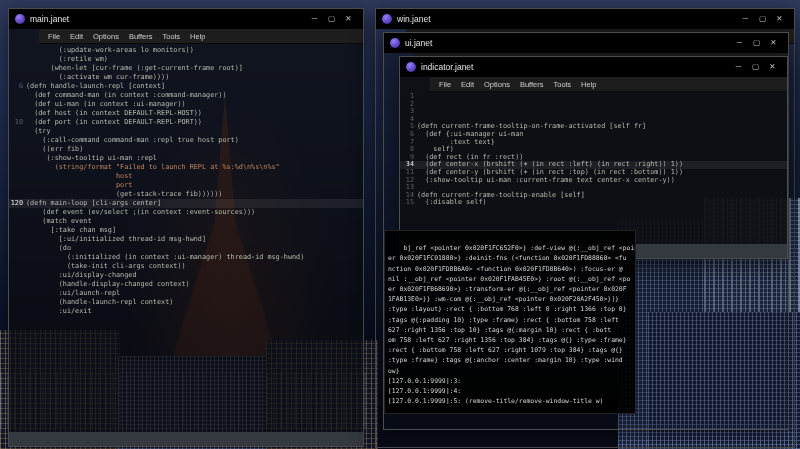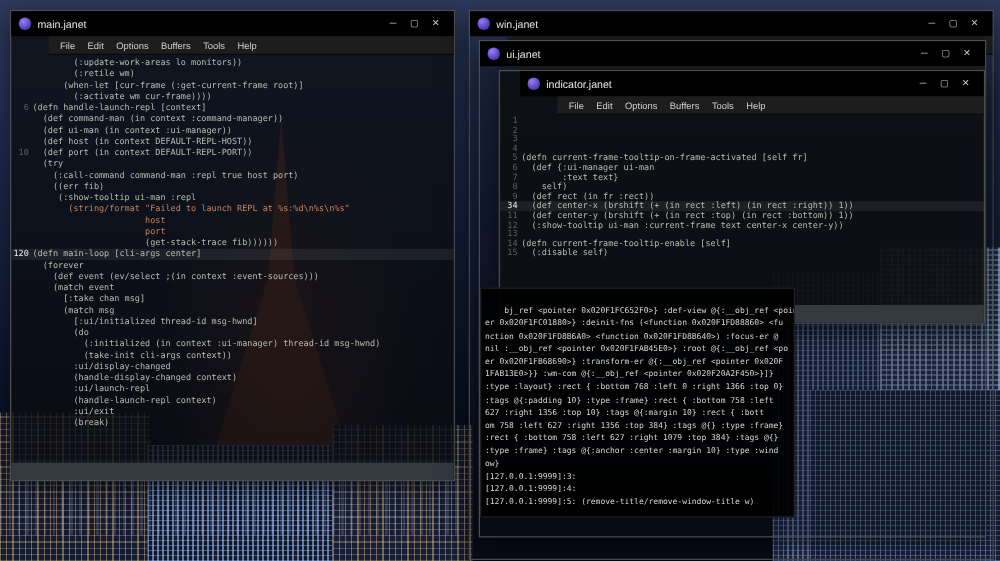--- a/index.html
+++ b/index.html
@@ -45,25 +45,25 @@
   .code-line{display:flex;white-space:pre;}
   .code-line.cur{background:rgba(255,255,255,.07);justify-content:flex-end;}
   .gutter{width:17px;text-align:right;padding-right:3px;color:#596066;flex:0 0 auto;}
   .gutter.hl{color:#e8eaed;}
   .ct{flex:1;}
   .c-d{color:#b6bdae;}
   .c-s{color:#c4845c;}
   .statusbar{position:absolute;left:0;right:0;bottom:0;height:14px;background:#34383f;
      color:#c9cdd4;font-family:"DejaVu Sans Mono",monospace;font-size:6.8px;line-height:14px;
      white-space:pre;overflow:hidden;padding:0 3px;}
-  #win-main{left:8px;top:8px;width:356px;height:377px;background:rgba(10,12,15,.78);}
+  #win-main{left:8px;top:8px;width:356px;height:439px;background:rgba(10,12,15,.78);}
   #main-code{top:36px;bottom:14px;font-size:6.8px;line-height:9px;padding-top:1px;}
   #win-win{left:375px;top:8px;width:420px;height:440px;background:rgba(10,12,16,.18);}
   #win-ui{left:383px;top:32px;width:406px;height:398px;background:rgba(10,12,16,.35);}
-  #win-indicator{left:399px;top:56px;width:389px;height:203px;background:rgba(12,14,18,.9);padding-left:16px;}
+  #win-indicator{left:399px;top:56px;width:389px;height:203px;background:rgba(12,14,18,.9);}
   #indicator-code{top:35px;bottom:14px;font-size:6.8px;line-height:7.6px;padding-top:1px;}
   #terminal{position:absolute;left:384px;top:230px;width:252px;height:184px;
      background:rgba(0,0,0,.92);color:#d6d6d6;font-family:"DejaVu Sans Mono",monospace;
      font-size:6.4px;line-height:10.2px;white-space:pre;overflow:hidden;padding:2px 3px;
      border:1px solid #222;}
 </style>
 </head>
 <body>
 
 <div class="stage">
@@ -111,39 +111,36 @@
         <div class="code-line"><span class="gutter"></span><span class="ct c-d">    (:call-command command-man :repl true host port)</span></div>
         <div class="code-line"><span class="gutter"></span><span class="ct c-d">    ((err fib)</span></div>
         <div class="code-line"><span class="gutter"></span><span class="ct c-d">     (:show-tooltip ui-man :repl</span></div>
         <div class="code-line"><span class="gutter"></span><span class="ct c-s">       (string/format "Failed to launch REPL at %s:%d\n%s\n%s"</span></div>
         <div class="code-line"><span class="gutter"></span><span class="ct c-s">                      host</span></div>
         <div class="code-line"><span class="gutter"></span><span class="ct c-s">                      port</span></div>
         <div class="code-line"><span class="gutter"></span><span class="ct c-d">                      (get-stack-trace fib))))))</span></div>
         <div class="code-line"><span class="gutter"></span><span class="ct c-d"></span></div>
         <div class="code-line"><span class="gutter"></span><span class="ct c-d"></span></div>
         <div class="code-line cur"><span class="gutter hl">120</span><span class="ct c-d">(defn main-loop [cli-args center]</span></div>
-        <div class="code-line"><span class="gutter"></span><span class="ct c-d">  (forever</span></div>
         <div class="code-line"><span class="gutter"></span><span class="ct c-d">    (def event (ev/select ;(in context :event-sources)))</span></div>
         <div class="code-line"><span class="gutter"></span><span class="ct c-d"></span></div>
         <div class="code-line"><span class="gutter"></span><span class="ct c-d">    (match event</span></div>
         <div class="code-line"><span class="gutter"></span><span class="ct c-d">      [:take chan msg]</span></div>
-        <div class="code-line"><span class="gutter"></span><span class="ct c-d">      (match msg</span></div>
         <div class="code-line"><span class="gutter"></span><span class="ct c-d">        [:ui/initialized thread-id msg-hwnd]</span></div>
         <div class="code-line"><span class="gutter"></span><span class="ct c-d">        (do</span></div>
         <div class="code-line"><span class="gutter"></span><span class="ct c-d">          (:initialized (in context :ui-manager) thread-id msg-hwnd)</span></div>
         <div class="code-line"><span class="gutter"></span><span class="ct c-d">          (take-init cli-args context))</span></div>
         <div class="code-line"><span class="gutter"></span><span class="ct c-d"></span></div>
         <div class="code-line"><span class="gutter"></span><span class="ct c-d">        :ui/display-changed</span></div>
         <div class="code-line"><span class="gutter"></span><span class="ct c-d">        (handle-display-changed context)</span></div>
         <div class="code-line"><span class="gutter"></span><span class="ct c-d"></span></div>
         <div class="code-line"><span class="gutter"></span><span class="ct c-d">        :ui/launch-repl</span></div>
         <div class="code-line"><span class="gutter"></span><span class="ct c-d">        (handle-launch-repl context)</span></div>
         <div class="code-line"><span class="gutter"></span><span class="ct c-d"></span></div>
         <div class="code-line"><span class="gutter"></span><span class="ct c-d">        :ui/exit</span></div>
-        <div class="code-line"><span class="gutter"></span><span class="ct c-d">        (break)</span></div>
       </div>
     <div class="statusbar">
       
     </div>
   </div>
 
   <div class="win-window" id="win-win">
     <div class="titlebar">
       <span class="app-icon"></span>
       <span class="title">win.janet</span>

